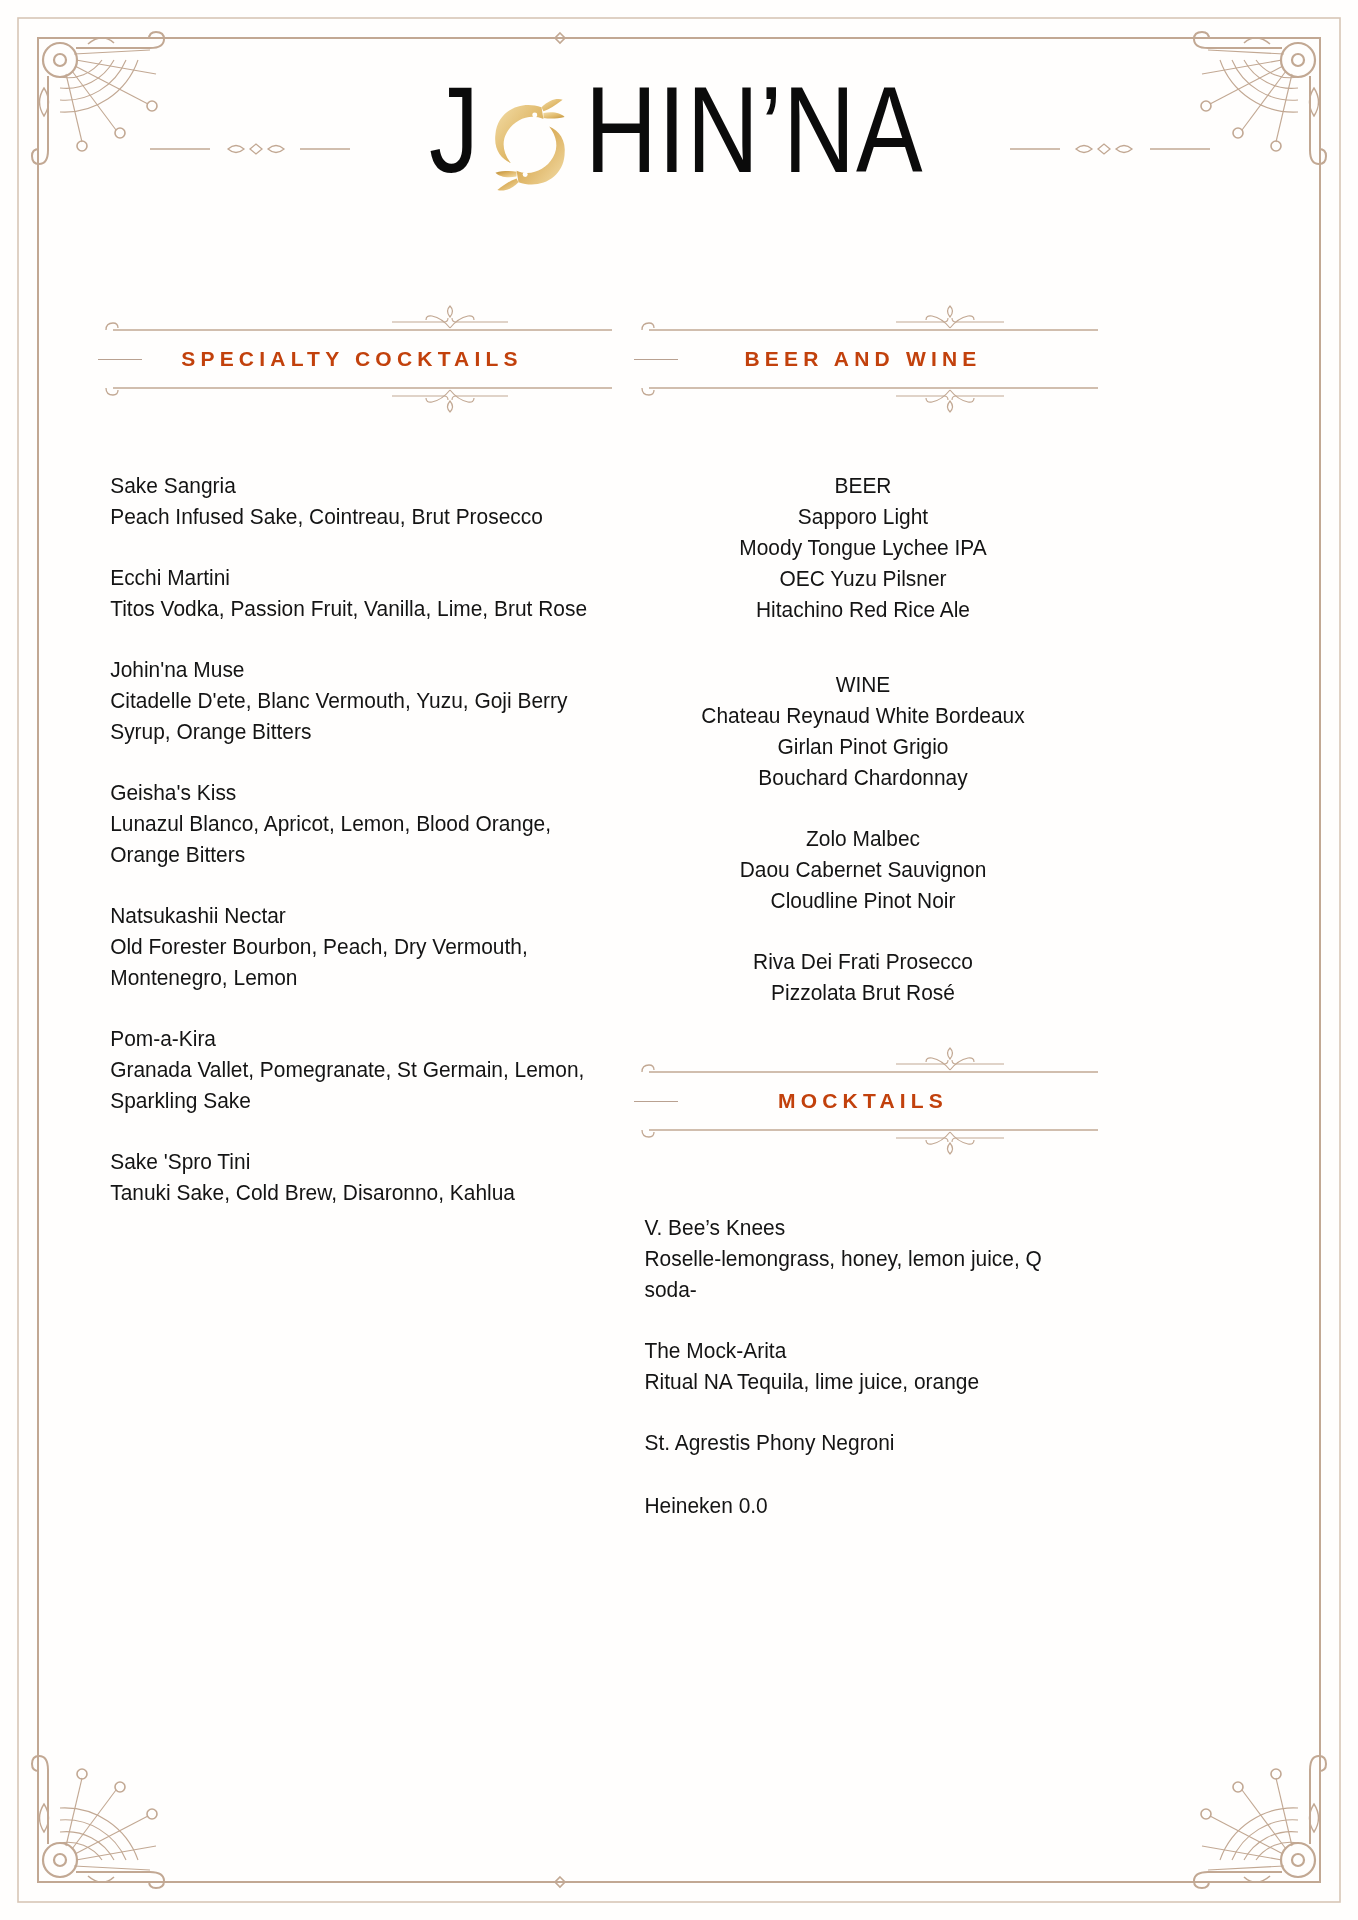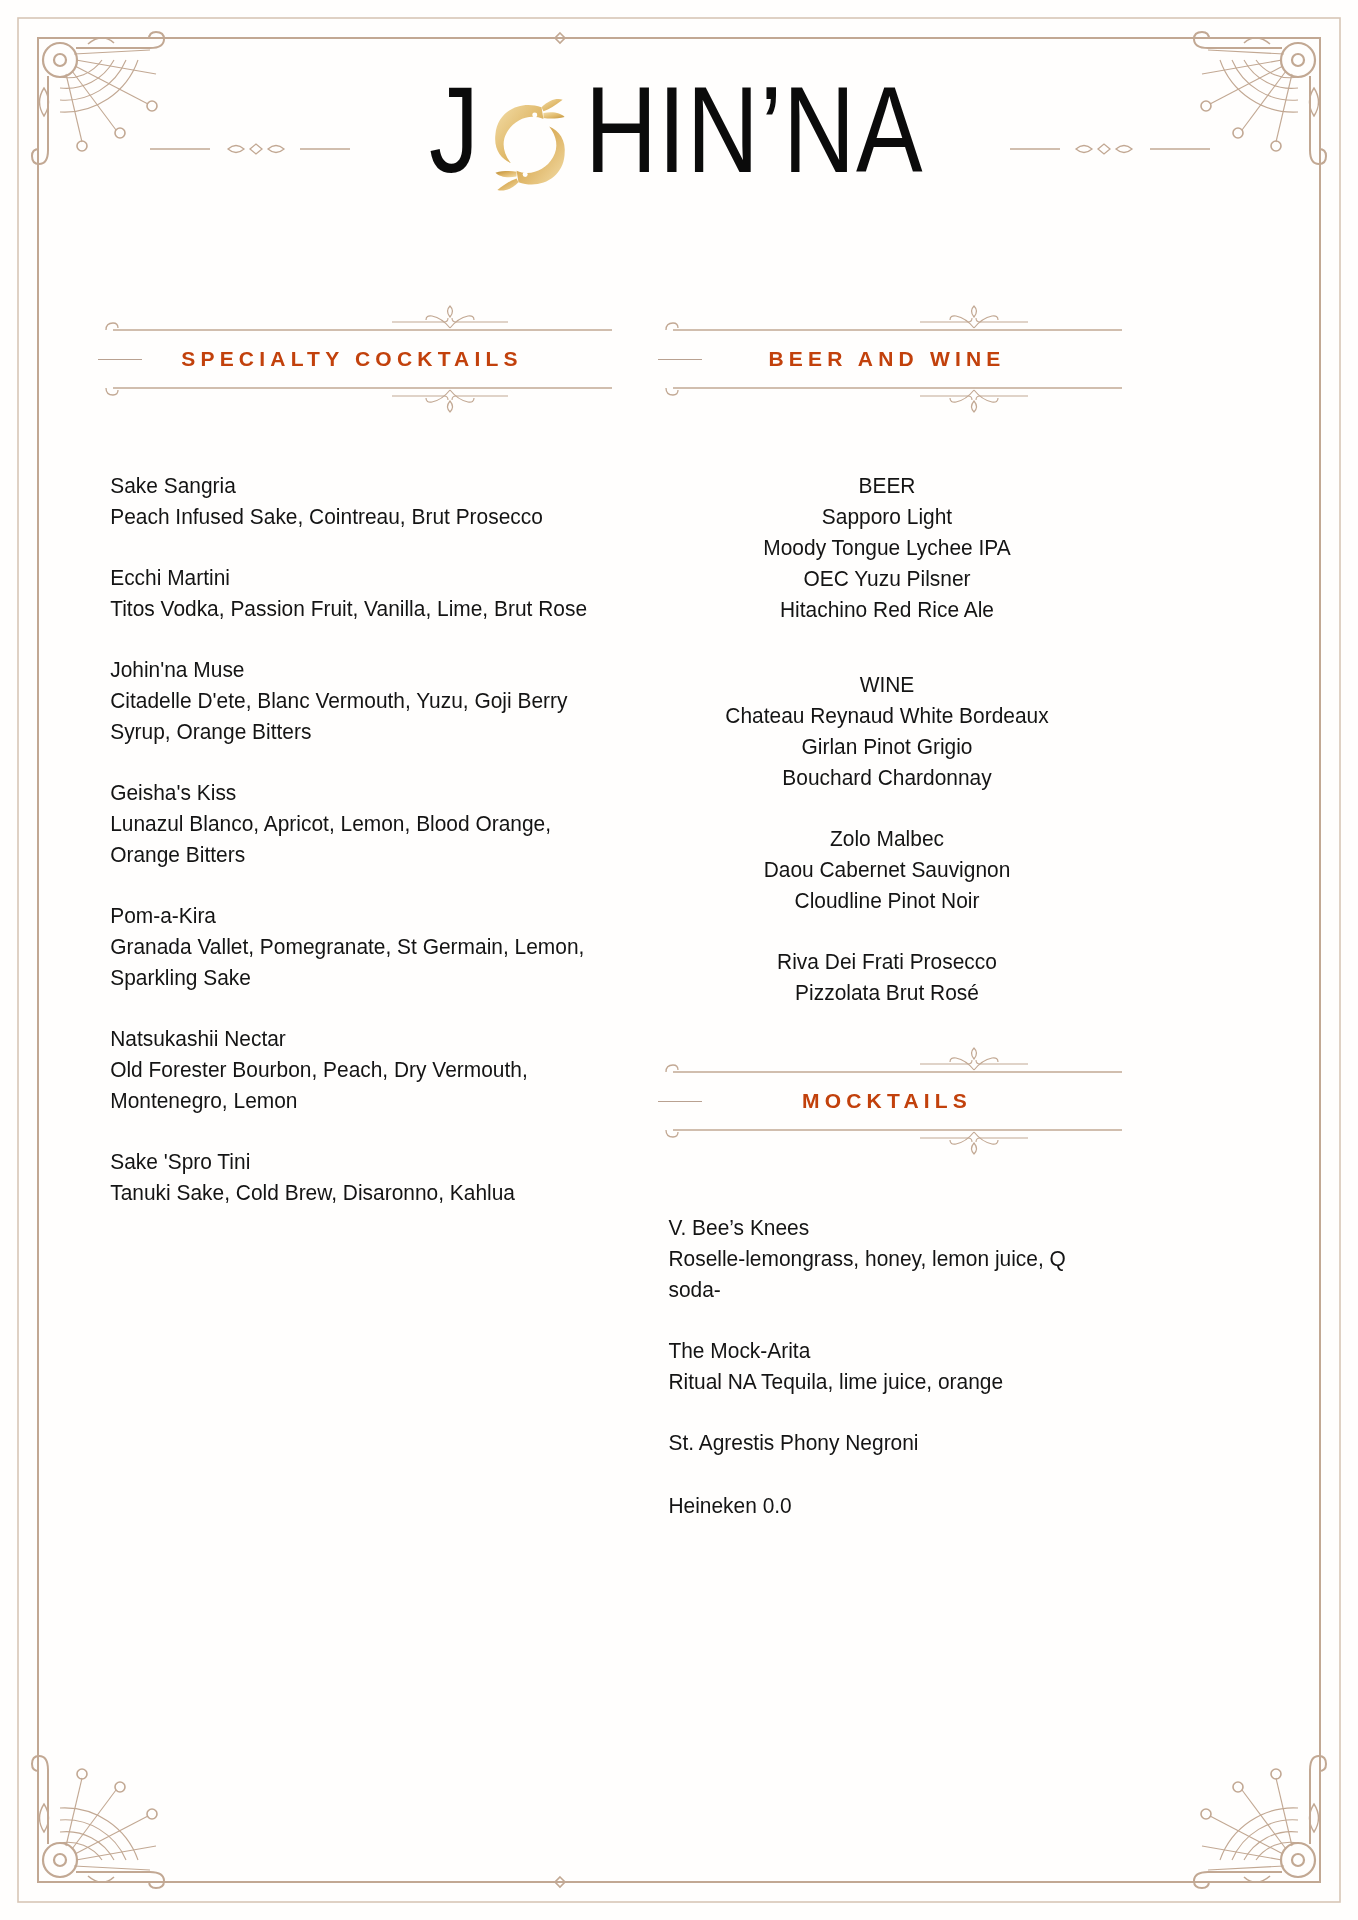--- a/index.html
+++ b/index.html
@@ -86,21 +86,21 @@
     position: relative;
   }
   .koi-wrap svg { display: block; }
 
   
   .col {
     position: absolute;
     top: 300px;
   }
   .col-left  { left: 92px;  width: 520px; }
-  .col-right { left: 652px; width: 470px; }
+  .col-right { left: 628px; width: 470px; }
 
   
   .section-head {
     position: relative;
     width: 100%;
     margin-bottom: 52px;
   }
   .head-orn {
     display: block;
     width: 100%;
@@ -327,26 +327,26 @@
         </div>
         <div class="item">
           <div class="item-name">Johin'na Muse</div>
           <div class="item-desc">Citadelle D'ete, Blanc Vermouth, Yuzu, Goji Berry Syrup, Orange Bitters</div>
         </div>
         <div class="item">
           <div class="item-name">Geisha's Kiss</div>
           <div class="item-desc">Lunazul Blanco, Apricot, Lemon, Blood Orange, Orange Bitters</div>
         </div>
         <div class="item">
+          <div class="item-name">Natsukashii Nectar</div>
+          <div class="item-desc">Old Forester Bourbon, Peach, Dry Vermouth, Montenegro, Lemon</div>
+        </div>
+        <div class="item">
           <div class="item-name">Pom-a-Kira</div>
           <div class="item-desc">Granada Vallet, Pomegranate, St Germain, Lemon, Sparkling Sake</div>
-        </div>
-        <div class="item">
-          <div class="item-name">Natsukashii Nectar</div>
-          <div class="item-desc">Old Forester Bourbon, Peach, Dry Vermouth, Montenegro, Lemon</div>
         </div>
         <div class="item">
           <div class="item-name">Sake 'Spro Tini</div>
           <div class="item-desc">Tanuki Sake, Cold Brew, Disaronno, Kahlua</div>
         </div>
       </div>
     </div>
 
     <div class="col col-right">
 

